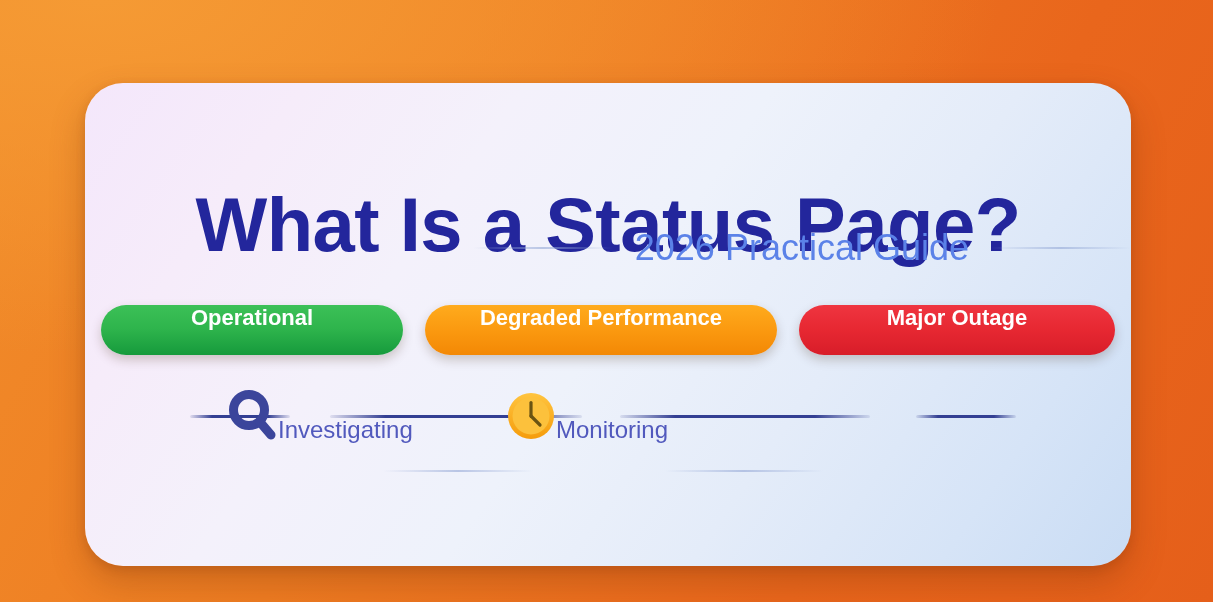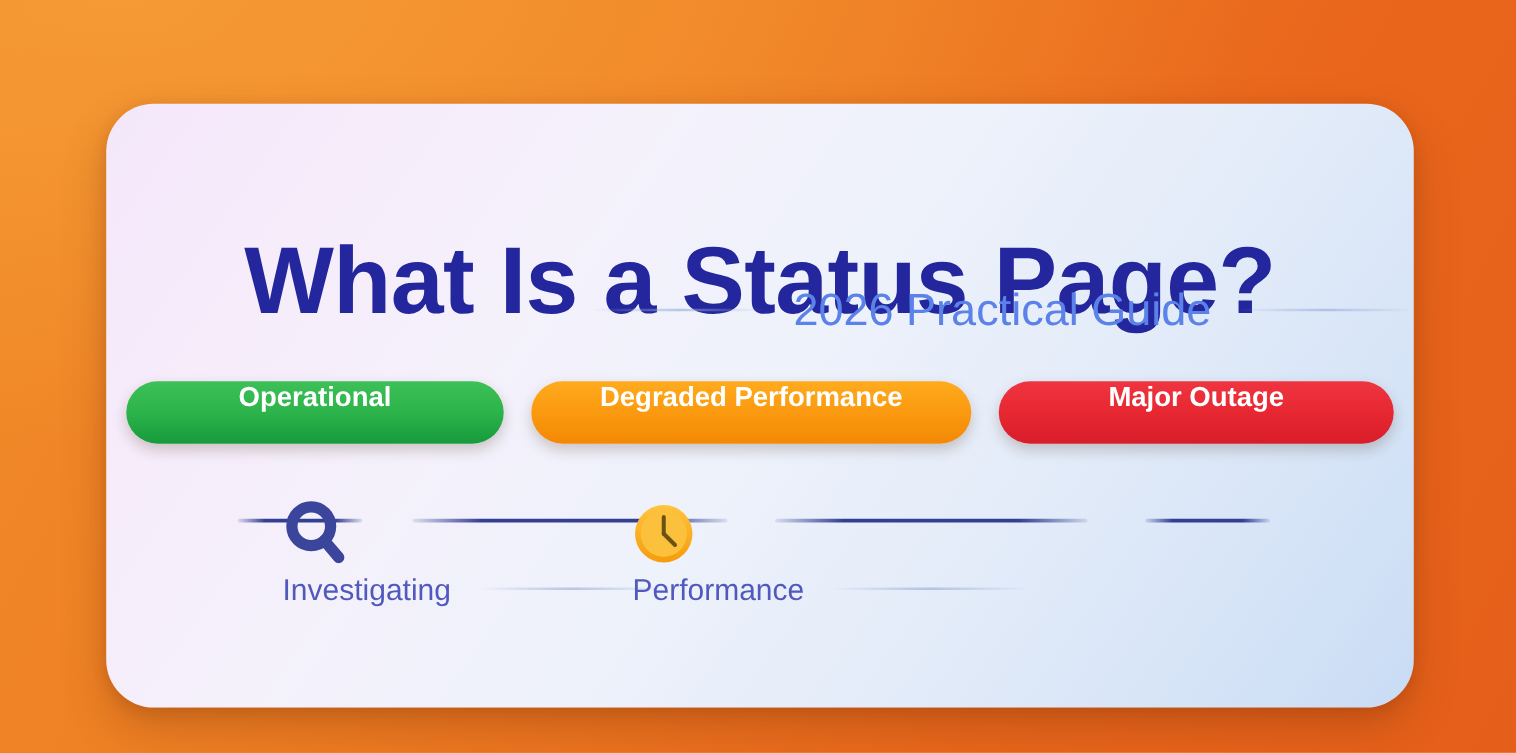--- a/index.html
+++ b/index.html
@@ -138,25 +138,25 @@
     border-radius: 2px;
     background: linear-gradient(90deg, rgba(47,58,140,0.10) 0%, #333f93 22%, #333f93 78%, rgba(47,58,140,0.10) 100%);
   }
   #track-a { left: 0px;   width: 100px; }
   #track-b { left: 140px; width: 252px; }
   #track-c { left: 430px; width: 250px; }
   #track-d { left: 726px; width: 100px; }
 
   .stage {
     position: absolute;
-    top: 11px;
+    top: 0;
     width: 170px;
     display: flex;
-    flex-direction: column;
-    align-items: flex-start;
+    flex-direction: row;
+    align-items: flex-end;
   }
   #stage-1 { left: 36px;  }
   #stage-2 { left: 316px; }
   #stage-3 { left: 604px; }
 
   .stage-icon {
     height: 56px;
     display: flex;
     align-items: center;
     justify-content: center;
@@ -236,19 +236,19 @@
                 <stop offset="0%" stop-color="#ffc43f"></stop>
                 <stop offset="100%" stop-color="#f59c0b"></stop>
               </linearGradient>
             </defs>
             <circle cx="25" cy="25" r="23" fill="url(#clockGrad)"></circle>
             <circle cx="25" cy="25" r="18.5" fill="#fcc13c"></circle>
             <line x1="25" y1="25" x2="25" y2="11.5" stroke="#6a5312" stroke-width="3.2" stroke-linecap="round"></line>
             <line x1="25" y1="25" x2="34" y2="34" stroke="#6a5312" stroke-width="3.2" stroke-linecap="round"></line>
           </svg>
         </div>
-        <div class="stage-label">Performance</div>
+        <div class="stage-label">Monitoring</div>
       </div>
 
 
     </div>
   </div>
 </div>
 
 </body></html>

